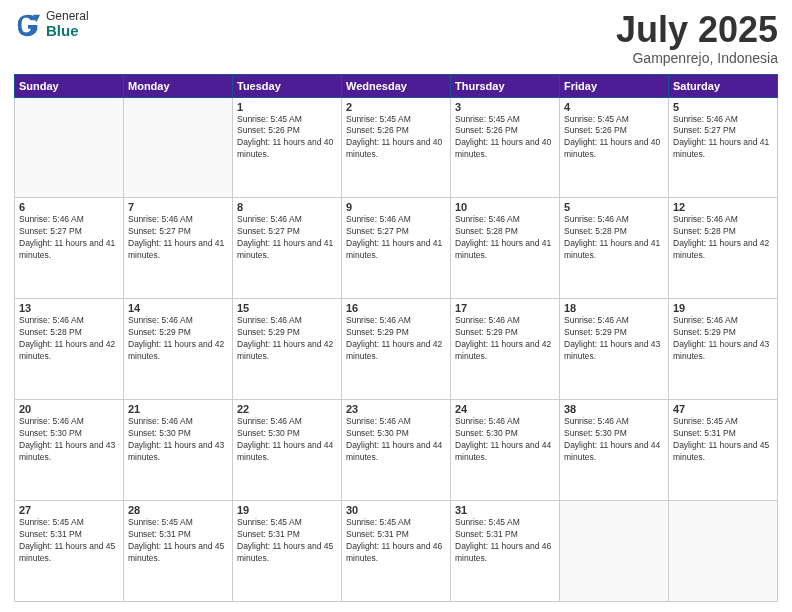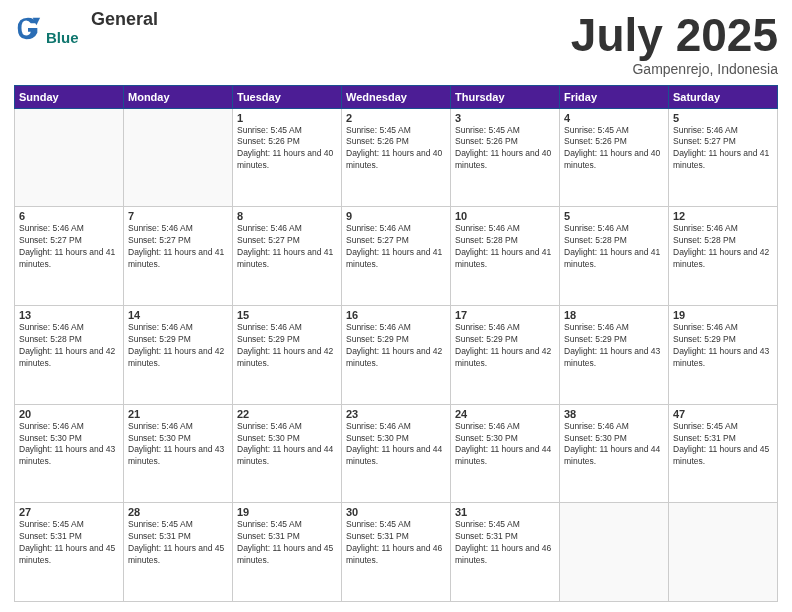--- a/index.html
+++ b/index.html
@@ -27,39 +27,38 @@
       display: flex;
       align-items: center;
       gap: 4px;
     }
     .logo-text {
       display: flex;
       flex-direction: column;
       line-height: 1.1;
     }
     .logo-general {
-      font-size: 18px;
-      font-weight: bold;
-      color: #333;
-      margin-left: 45px;
+      font-size: 12px;
+      font-weight: normal;
+      color: #333;
     }
     .logo-blue {
       font-size: 15px;
       font-weight: bold;
       color: #0f766e;
     }
     .logo-icon {
       width: 28px;
       height: 28px;
     }
     .title-block {
       text-align: right;
     }
     .month-title {
-      font-size: 46px;
+      font-size: 36px;
       font-weight: bold;
       color: #333;
       line-height: 1.1;
     }
     .location {
       font-size: 14px;
       color: #555;
     }
     .calendar {
       flex: 1;

